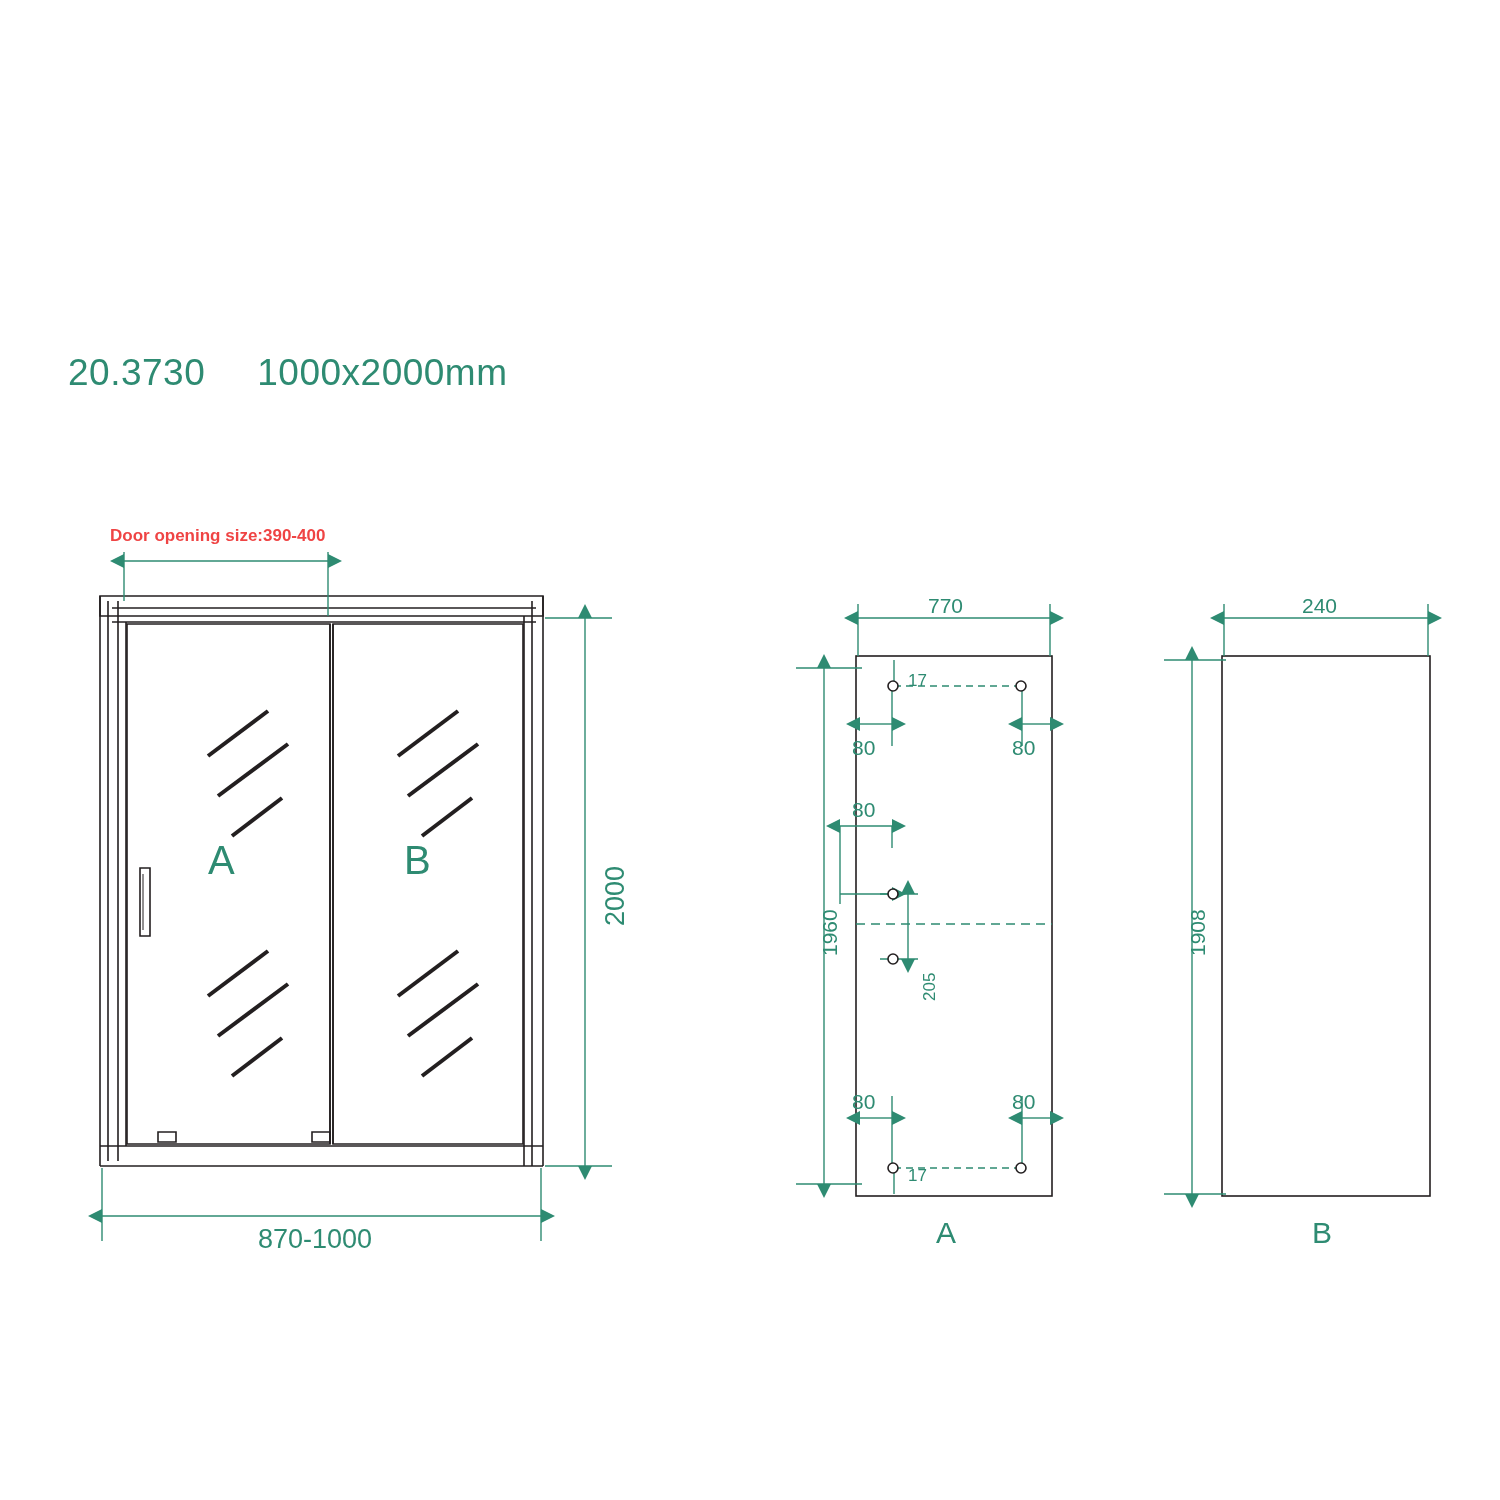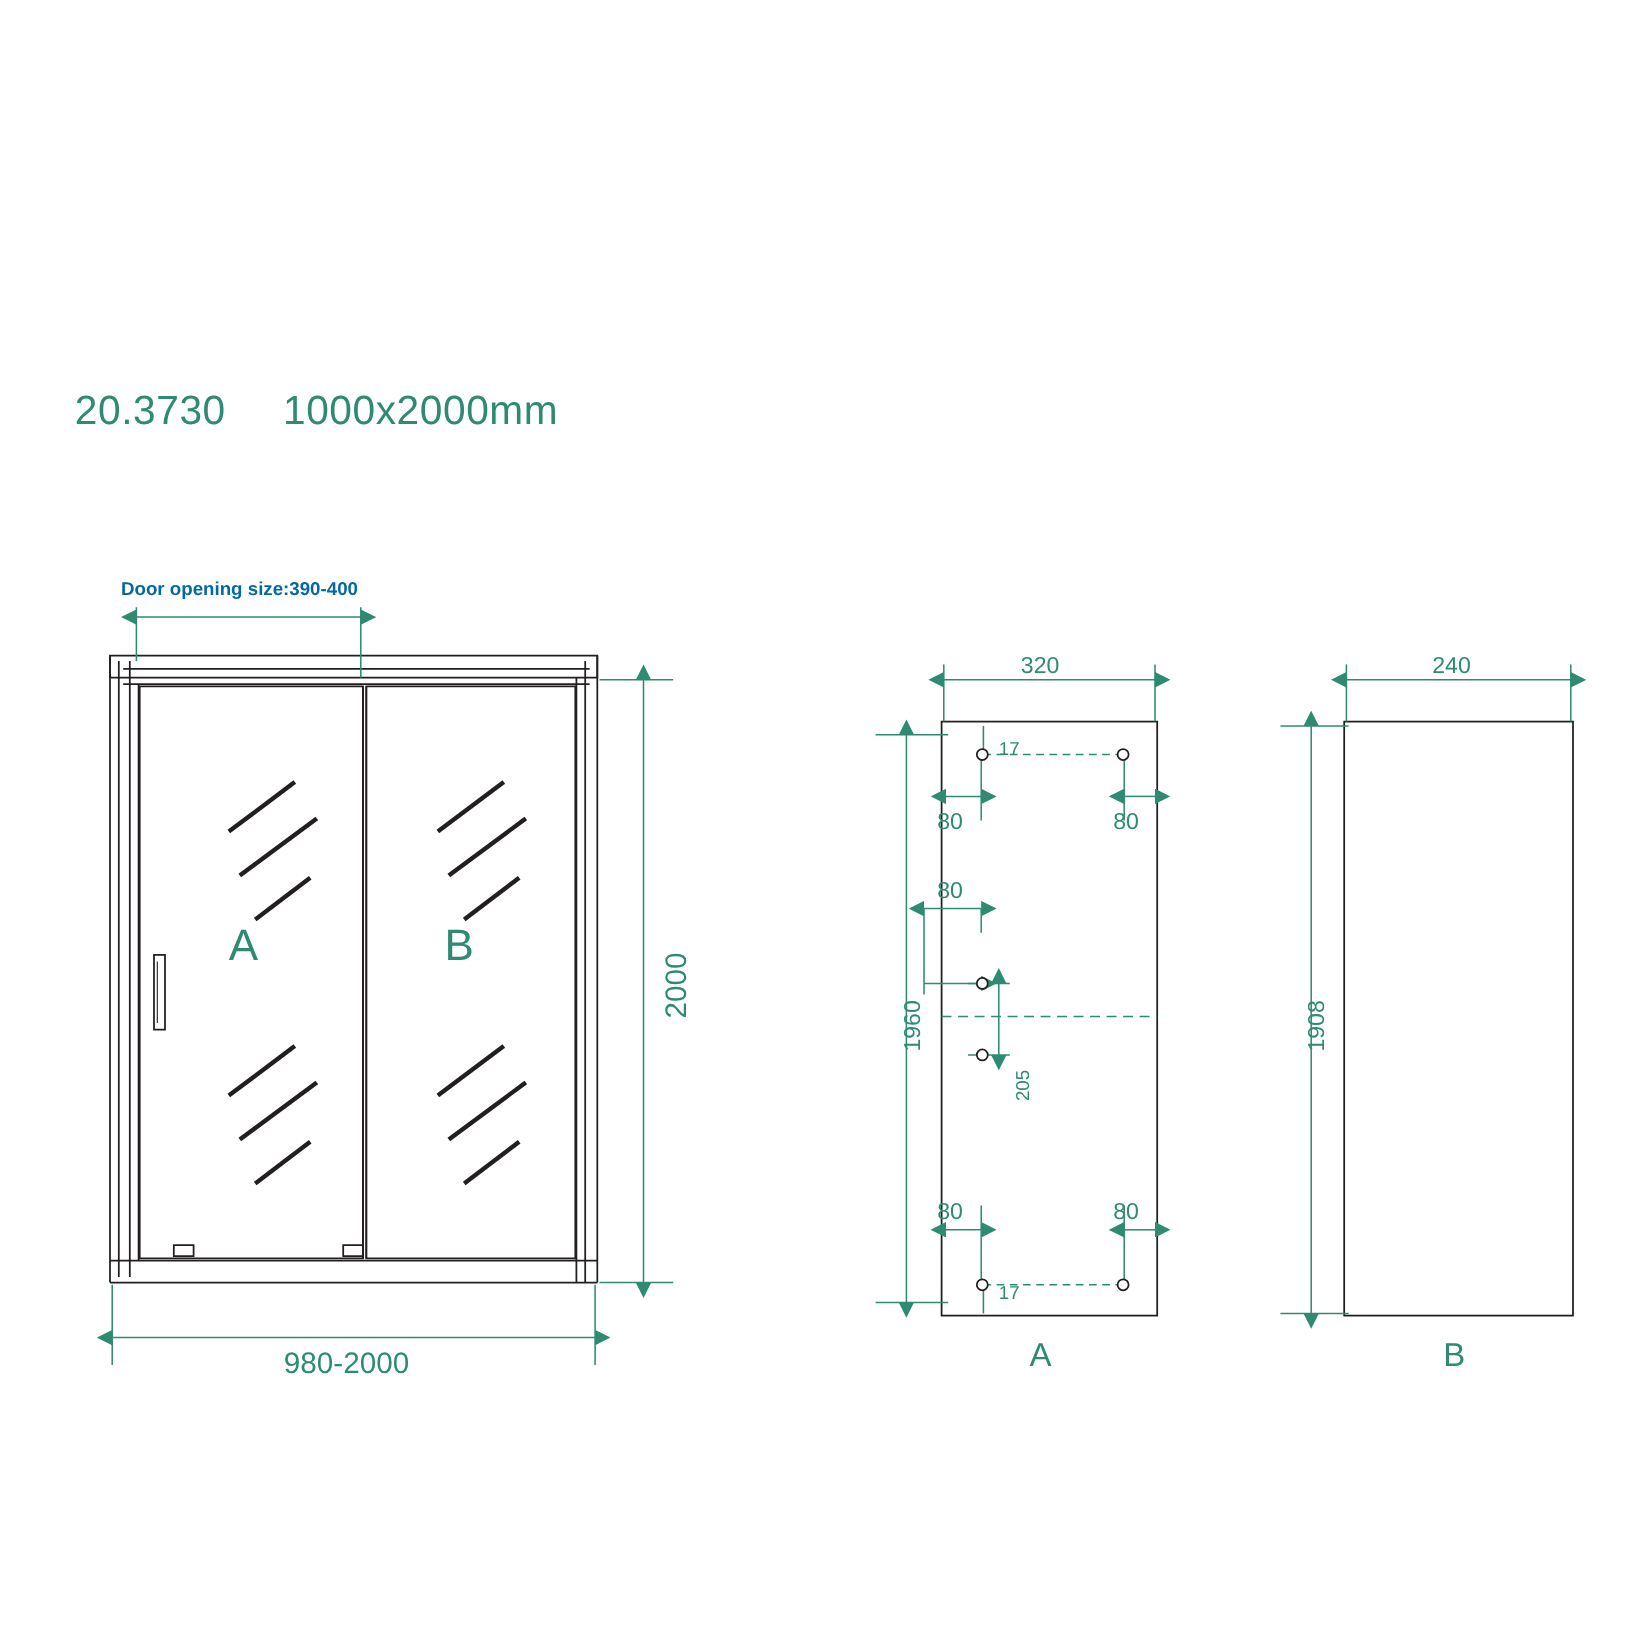--- a/index.html
+++ b/index.html
@@ -30,21 +30,21 @@
     letter-spacing: 0.5px;
     white-space: nowrap;
   }
   .title .code { margin-right: 52px; }
   .warn-label {
     position: absolute;
     left: 110px;
     top: 470px;
     font-size: 17px;
     font-weight: bold;
-    color: #0369a1;
+    color: #ef4444;
     white-space: nowrap;
   }
   .dim-text {
     position: absolute;
     font-size: 21px;
     color: #2e8b72;
     white-space: nowrap;
   }
   .dim-text.small { font-size: 17px; }
   .dim-text.vert {
@@ -215,23 +215,23 @@
       <path d="M1192,604 L1192,1138" marker-start="url(#arrLeft)" marker-end="url(#arrRight)"></path>
       <path d="M1164,604 L1226,604"></path>
       <path d="M1164,1138 L1226,1138"></path>
     </g>
   </svg>
 
   <div class="panel-letter" style="left:208px; top:782px;">A</div>
   <div class="panel-letter" style="left:404px; top:782px;">B</div>
 
   <div class="dim-text vert" style="left:600px; top:870px; font-size:27px;">2000</div>
-  <div class="dim-text" style="left:258px; top:1168px; font-size:27px;">980-2000</div>
-
-  <div class="dim-text" style="left:928px; top:538px;">320</div>
+  <div class="dim-text" style="left:258px; top:1168px; font-size:27px;">870-1000</div>
+
+  <div class="dim-text" style="left:928px; top:538px;">770</div>
   <div class="dim-text vert" style="left:818px; top:900px;">1960</div>
   <div class="dim-text small" style="left:908px; top:615px;">17</div>
   <div class="dim-text small" style="left:908px; top:1110px;">17</div>
   <div class="dim-text" style="left:852px; top:680px;">80</div>
   <div class="dim-text" style="left:1012px; top:680px;">80</div>
   <div class="dim-text" style="left:852px; top:742px;">80</div>
   <div class="dim-text vert small" style="left:920px; top:945px;">205</div>
   <div class="dim-text" style="left:852px; top:1034px;">80</div>
   <div class="dim-text" style="left:1012px; top:1034px;">80</div>
   <div class="panel-caption" style="left:936px; top:1160px;">A</div>

